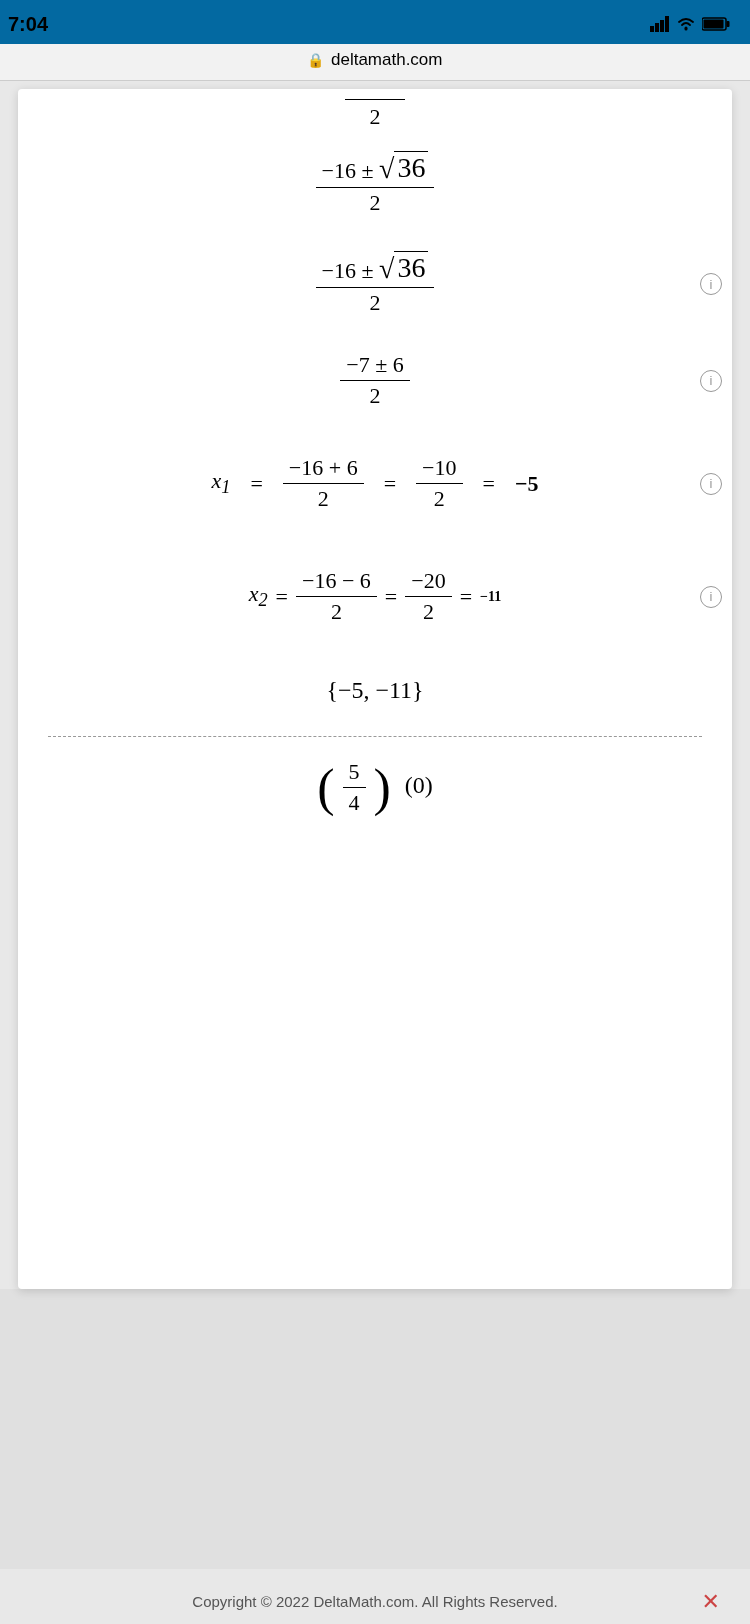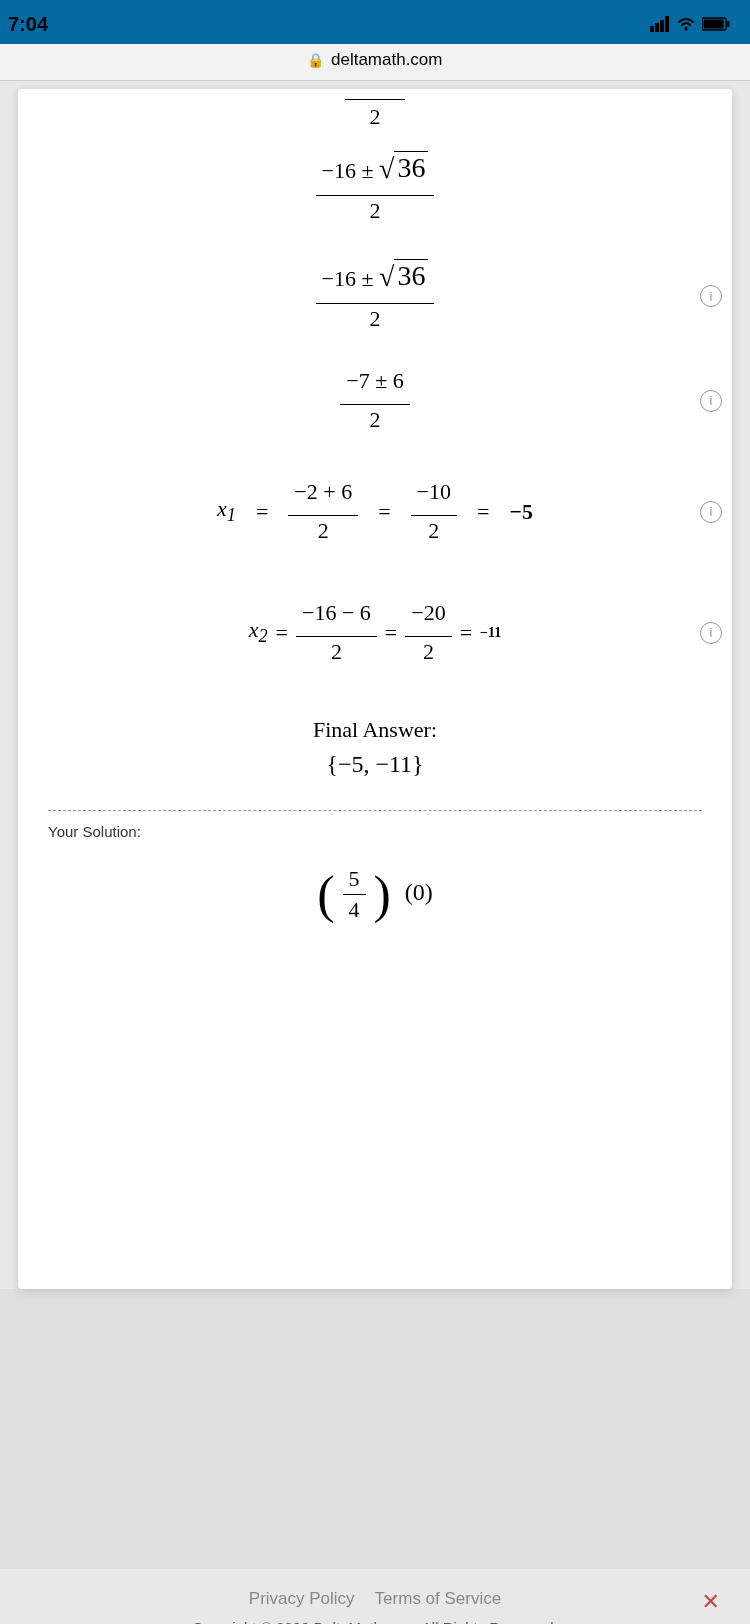--- a/index.html
+++ b/index.html
@@ -72,21 +72,21 @@
 
     .fraction {
       display: inline-block;
       text-align: center;
       vertical-align: middle;
     }
 
     .fraction .numerator {
       display: block;
       border-bottom: 1.5px solid #000;
-      padding: 0 6px 10px;
+      padding: 0 6px 2px;
       font-size: 22px;
     }
 
     .fraction .denominator {
       display: block;
       padding: 2px 6px 0;
       font-size: 22px;
     }
 
     .math-line {
@@ -349,21 +349,21 @@
       </div>
     </div>
     <div class="info-btn">i</div>
   </div>
 
   <div class="math-row" style="position:relative; padding: 10px 0;">
     <div class="math-line" style="gap:20px;">
       <span style="font-style:italic; font-size:22px;">x<sub>1</sub></span>
       <span style="font-size:22px;">=</span>
       <div class="fraction">
-        <span class="numerator">−2 + 6</span>
+        <span class="numerator">−16 + 6</span>
         <span class="denominator">2</span>
       </div>
       <span style="font-size:22px;">=</span>
       <div class="fraction">
         <span class="numerator">−10</span>
         <span class="denominator">2</span>
       </div>
       <span style="font-size:22px;">=</span>
       <span style="font-size:22px; font-weight:bold;">−5</span>
     </div>
@@ -383,43 +383,37 @@
         <span class="numerator">−20</span>
         <span class="denominator">2</span>
       </div>
       <span style="font-size:22px;">=</span>
       <span style="font-size:14px; font-weight:bold;">−11</span>
     </div>
     <div class="info-btn">i</div>
   </div>
 
   <div class="final-answer-section">
-    <div class="final-answer-label">Final Answer:</div>
     <div class="final-answer-set">{−5,     −11}</div>
   </div>
 
   <hr class="divider">
 
-  <div class="your-solution-label">Your Solution:</div>
 
   <div class="solution-display">
     <span class="big-paren">(</span>
     <div class="big-fraction">
       <span class="num">5</span>
       <span class="den">4</span>
     </div>
     <span class="big-paren">)</span>
     <span style="font-size:24px; margin-left:8px;">(0)</span>
   </div>
 
 </div>
 
 <div class="gray-area"></div>
 
 <div class="footer">
-  <div class="footer-links">
-    <a class="footer-link">Privacy Policy</a>
-    <a class="footer-link">Terms of Service</a>
-  </div>
   <span class="close-btn">✕</span>
   <div class="footer-copyright">Copyright © 2022 DeltaMath.com. All Rights Reserved.</div>
 
 </div>
 
 </body></html>

